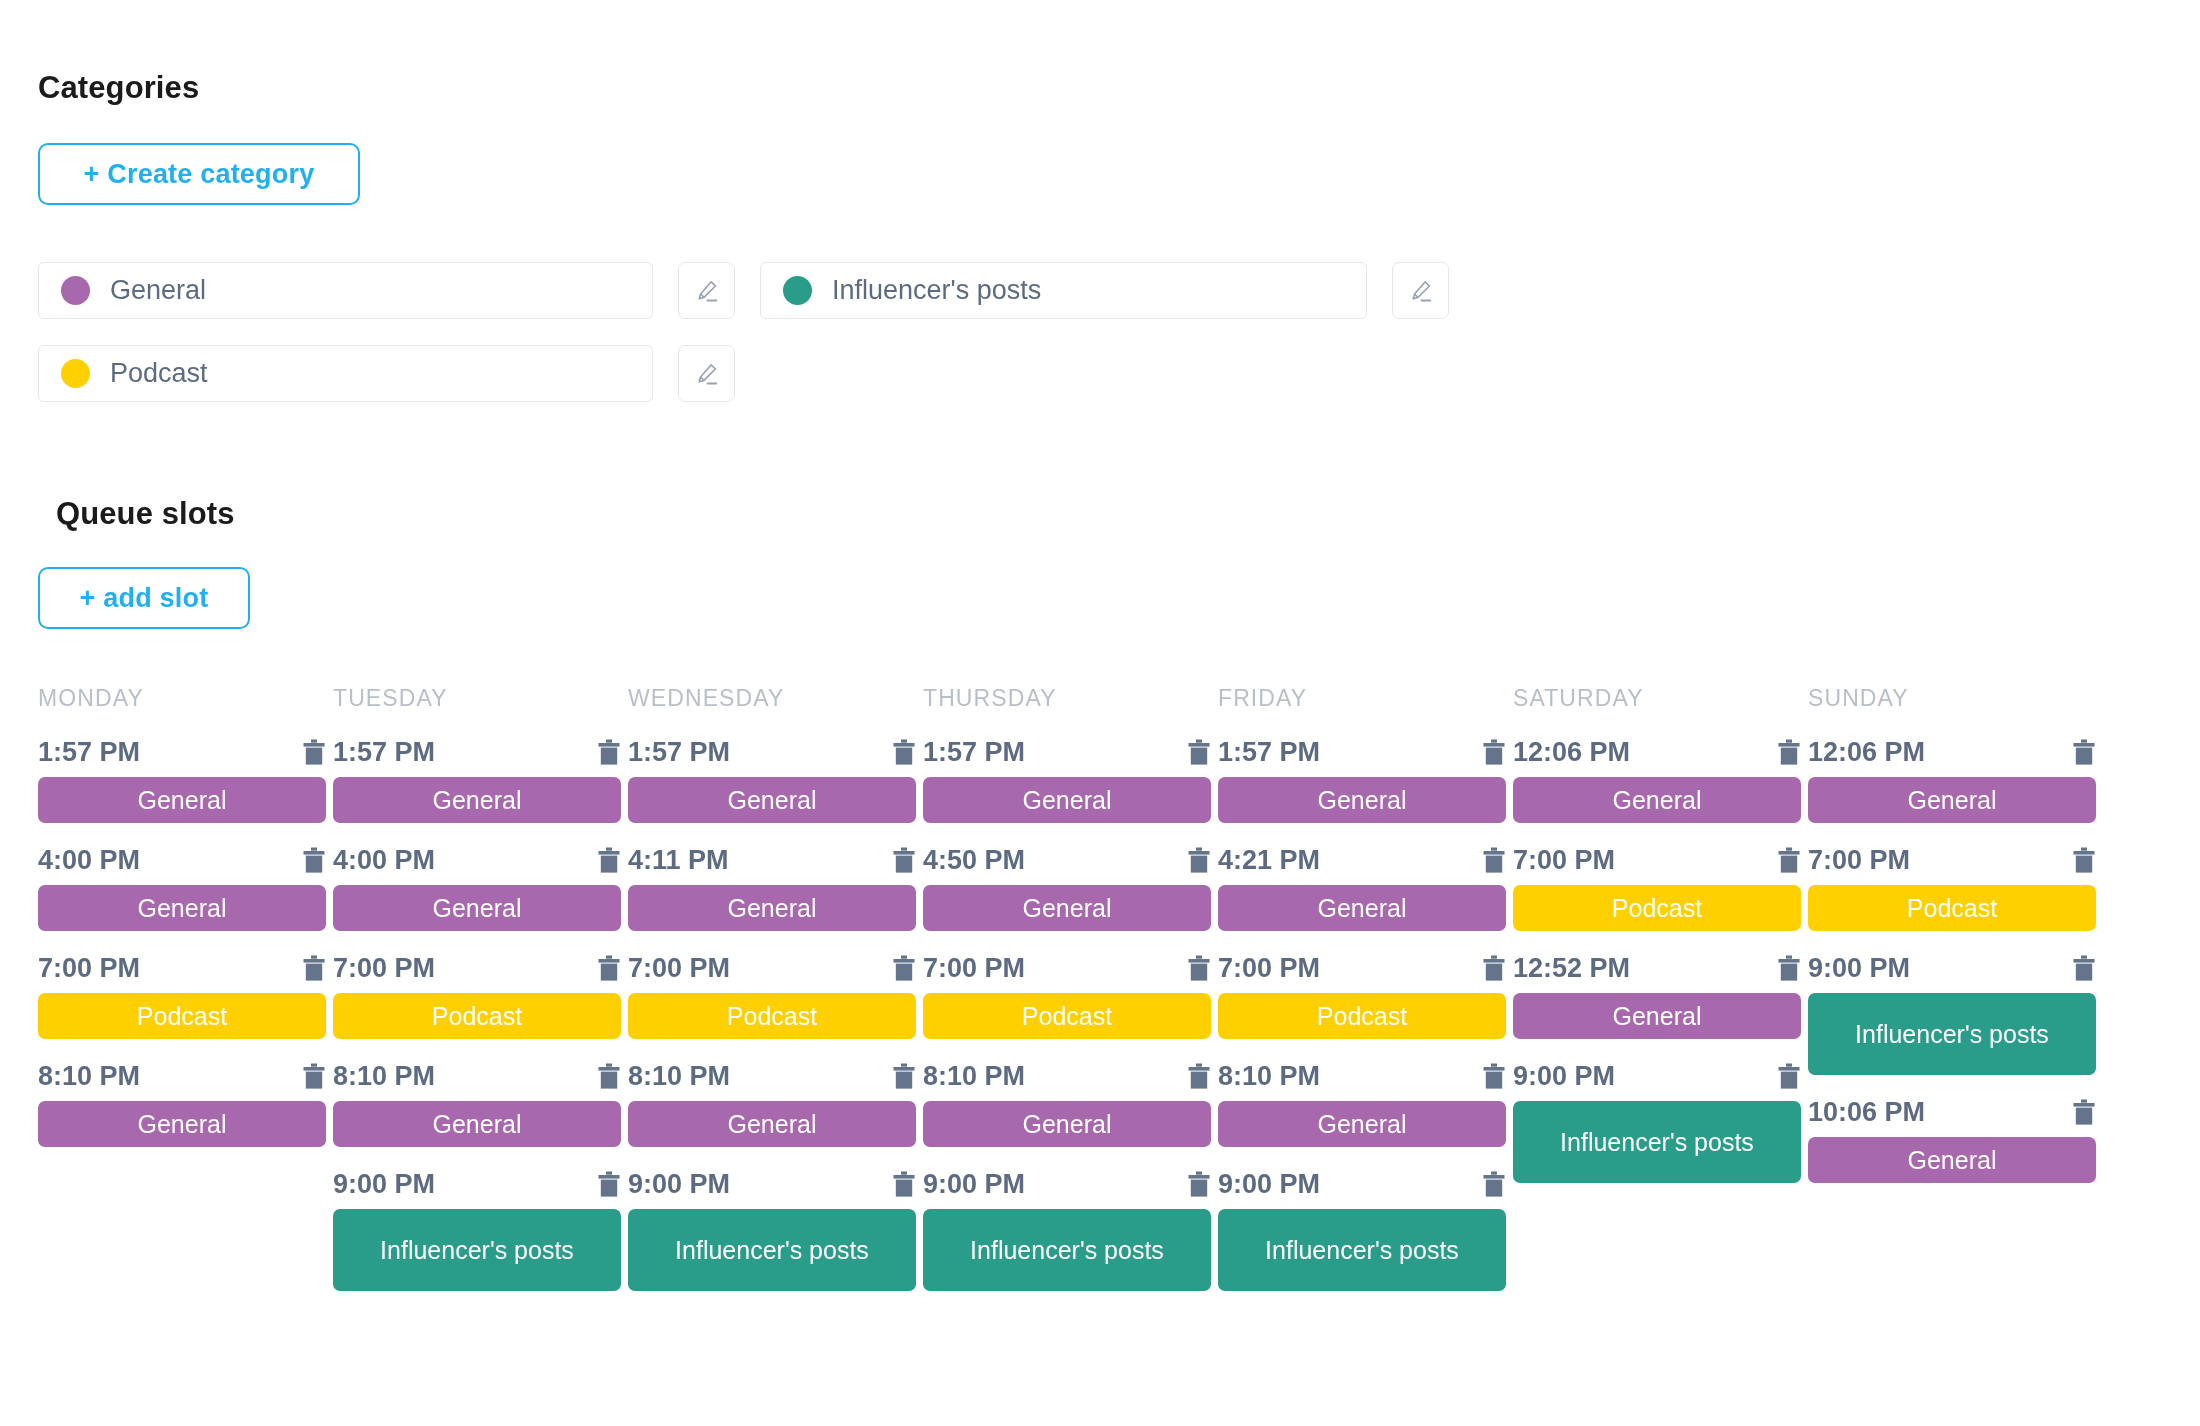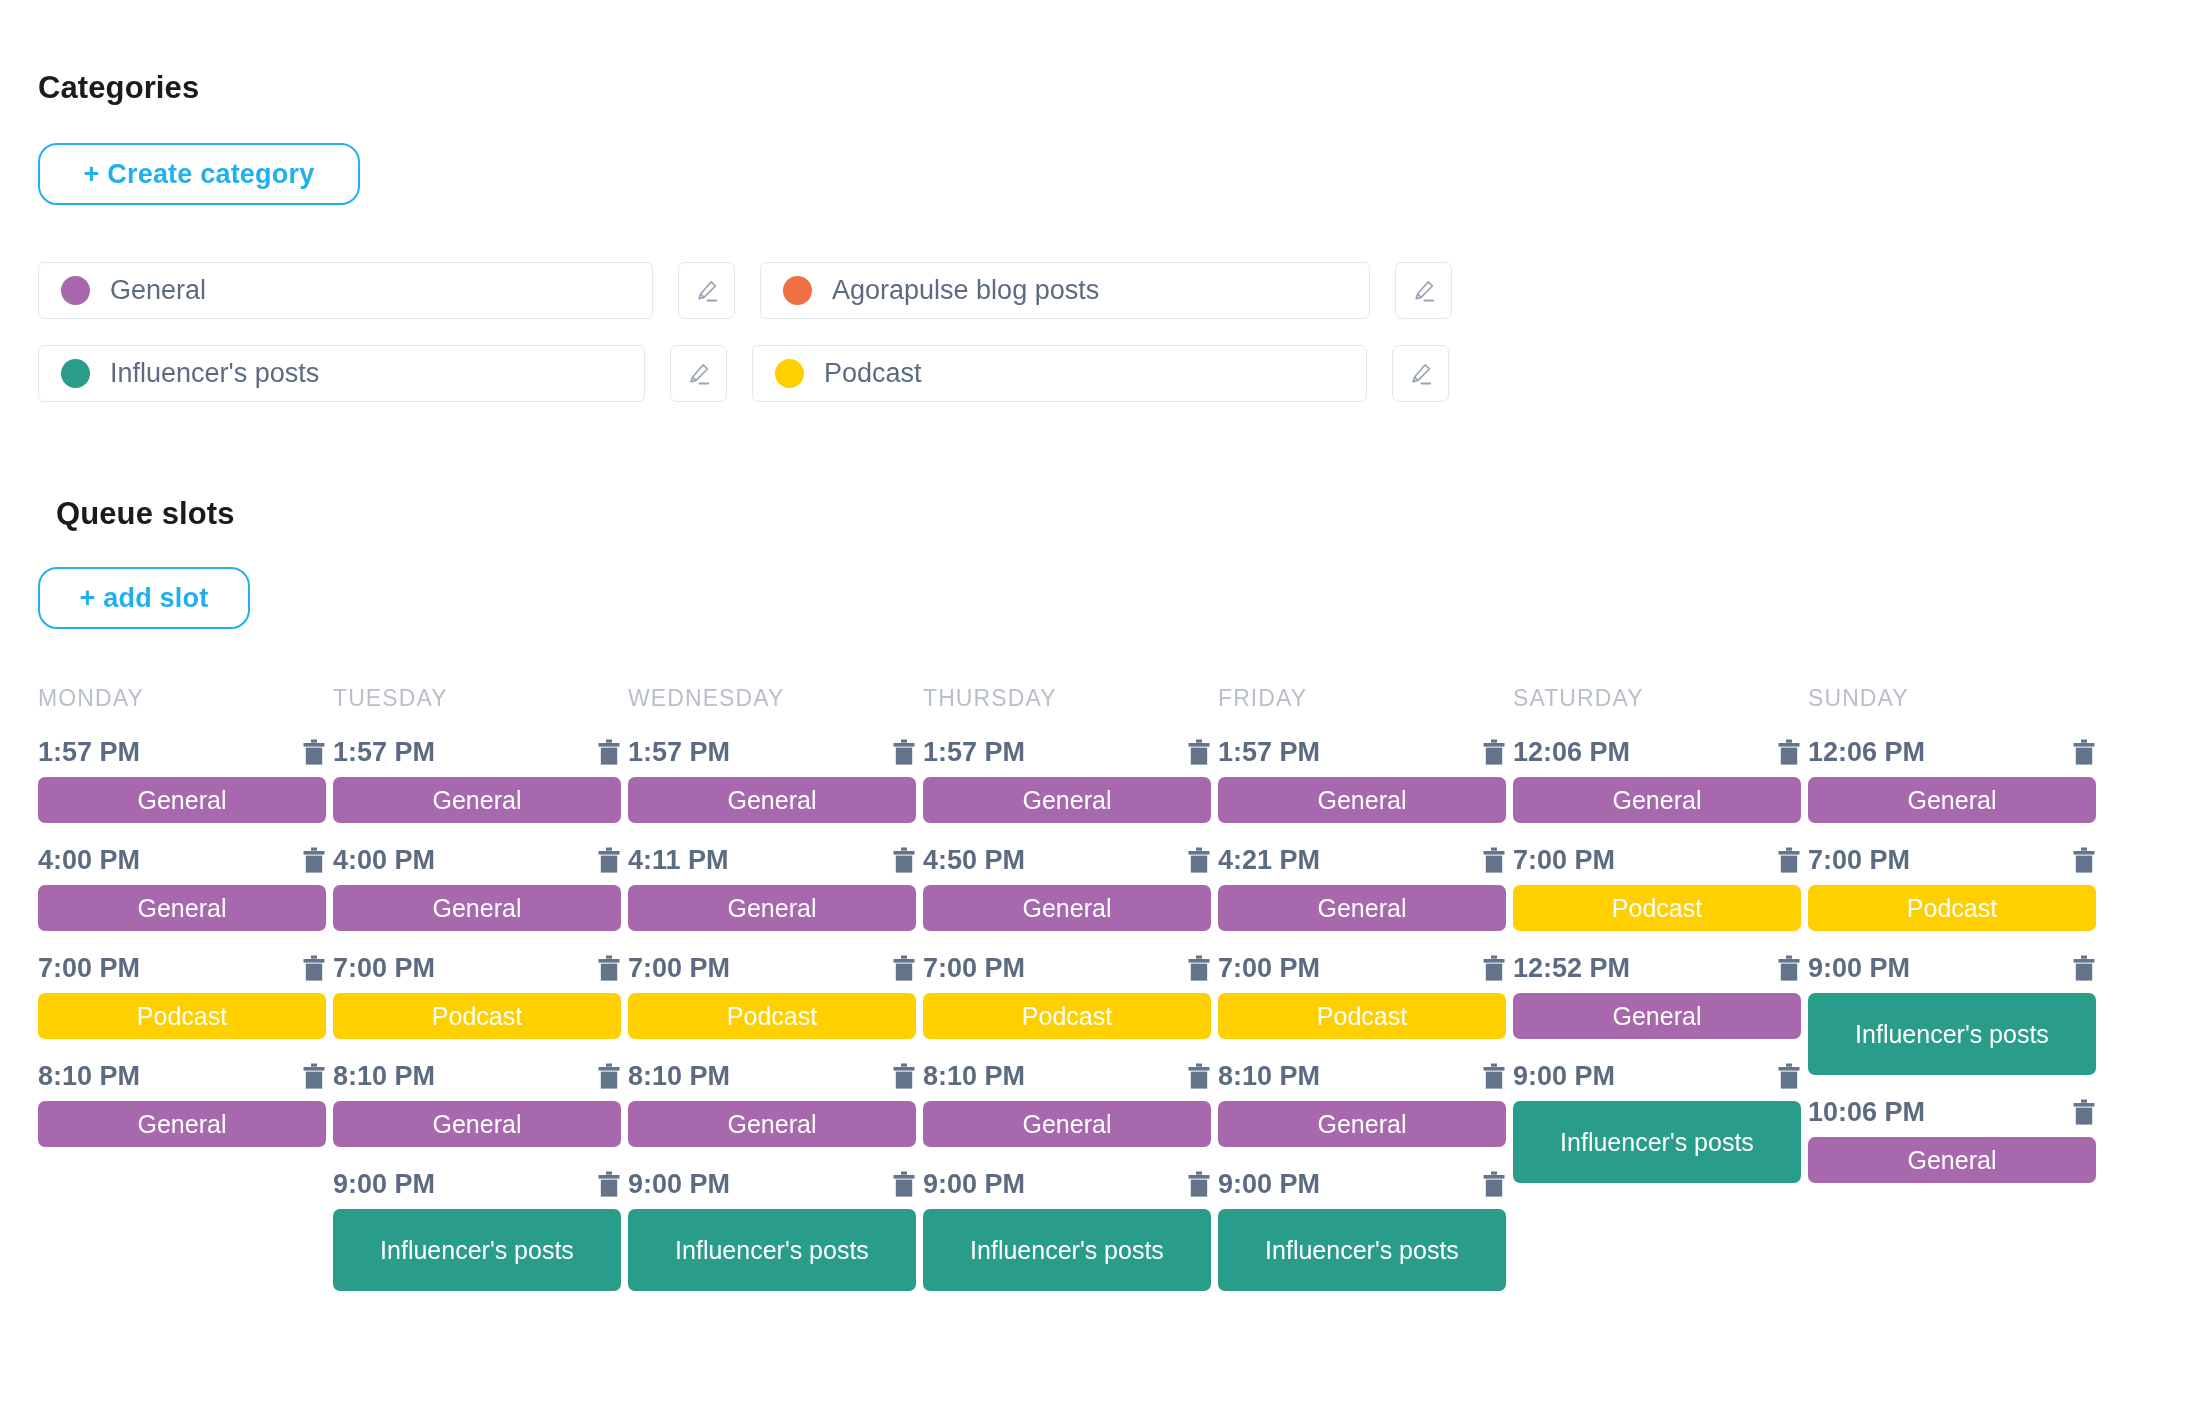--- a/index.html
+++ b/index.html
@@ -26,21 +26,21 @@
     letter-spacing: .1px;
   }
   #categories-title { left: 38px; top: 44px; }
   #queue-title      { left: 56px; top: 470px; }
 
   
   .ghost-btn {
     position: absolute;
     box-sizing: border-box;
     border: 2px solid #21b0ef;
-    border-radius: 19px;
+    border-radius: 10px;
     background: #ffffff;
     color: #21b0ef;
     font-size: 27px;
     font-weight: bold;
     font-family: "Liberation Sans", sans-serif;
     display: flex;
     align-items: center;
     justify-content: center;
     cursor: pointer;
     letter-spacing: .2px;
@@ -183,64 +183,49 @@
           <span>
             <svg width="30" height="30" viewBox="0 0 30 30" fill="none" aria-hidden="true">
               <path d="M19.2 5.8 L23.4 10.0 L12.0 21.4 L7.2 22.8 L8.6 18.0 Z" stroke="#9aa4b4" stroke-width="1.7" stroke-linejoin="round"></path>
               <path d="M8.6 18.0 L12.0 21.4" stroke="#9aa4b4" stroke-width="1.7"></path>
               <path d="M15.5 24.6 H24.2" stroke="#9aa4b4" stroke-width="2" stroke-linecap="round"></path>
             </svg>
           </span>
         </button>
       </div>
       <div class="cat-cell">
-        <div class="cat-field w2">
-          <span class="dot" style="background: rgb(238, 112, 67);"></span>
-          <span class="cat-name">Agorapulse blog posts</span>
+        <div class="cat-field w3">
+          <span class="dot" style="background: rgb(42, 157, 138);"></span>
+          <span class="cat-name">Influencer's posts</span>
         </div>
         <button class="edit-btn">
           <span>
             <svg width="30" height="30" viewBox="0 0 30 30" fill="none" aria-hidden="true">
               <path d="M19.2 5.8 L23.4 10.0 L12.0 21.4 L7.2 22.8 L8.6 18.0 Z" stroke="#9aa4b4" stroke-width="1.7" stroke-linejoin="round"></path>
               <path d="M8.6 18.0 L12.0 21.4" stroke="#9aa4b4" stroke-width="1.7"></path>
               <path d="M15.5 24.6 H24.2" stroke="#9aa4b4" stroke-width="2" stroke-linecap="round"></path>
             </svg>
           </span>
         </button>
       </div>
       <div class="cat-cell">
-        <div class="cat-field w3">
-          <span class="dot" style="background: rgb(42, 157, 138);"></span>
-          <span class="cat-name">Influencer's posts</span>
+        <div class="cat-field w1">
+          <span class="dot" style="background: rgb(255, 208, 0);"></span>
+          <span class="cat-name">Podcast</span>
         </div>
         <button class="edit-btn">
           <span>
             <svg width="30" height="30" viewBox="0 0 30 30" fill="none" aria-hidden="true">
               <path d="M19.2 5.8 L23.4 10.0 L12.0 21.4 L7.2 22.8 L8.6 18.0 Z" stroke="#9aa4b4" stroke-width="1.7" stroke-linejoin="round"></path>
               <path d="M8.6 18.0 L12.0 21.4" stroke="#9aa4b4" stroke-width="1.7"></path>
               <path d="M15.5 24.6 H24.2" stroke="#9aa4b4" stroke-width="2" stroke-linecap="round"></path>
             </svg>
           </span>
         </button>
       </div>
-      <div class="cat-cell">
-        <div class="cat-field w1">
-          <span class="dot" style="background: rgb(255, 208, 0);"></span>
-          <span class="cat-name">Podcast</span>
-        </div>
-        <button class="edit-btn">
-          <span>
-            <svg width="30" height="30" viewBox="0 0 30 30" fill="none" aria-hidden="true">
-              <path d="M19.2 5.8 L23.4 10.0 L12.0 21.4 L7.2 22.8 L8.6 18.0 Z" stroke="#9aa4b4" stroke-width="1.7" stroke-linejoin="round"></path>
-              <path d="M8.6 18.0 L12.0 21.4" stroke="#9aa4b4" stroke-width="1.7"></path>
-              <path d="M15.5 24.6 H24.2" stroke="#9aa4b4" stroke-width="2" stroke-linecap="round"></path>
-            </svg>
-          </span>
-        </button>
-      </div>
     </div>
 
   <h2 class="section-title" id="queue-title">Queue slots</h2>
 
   <button class="ghost-btn" id="add-slot-btn">+ add slot</button>
 
   <div class="slots-grid">
       <div class="day-col">
         <div class="day-label">MONDAY</div>
         <div class="slot">

